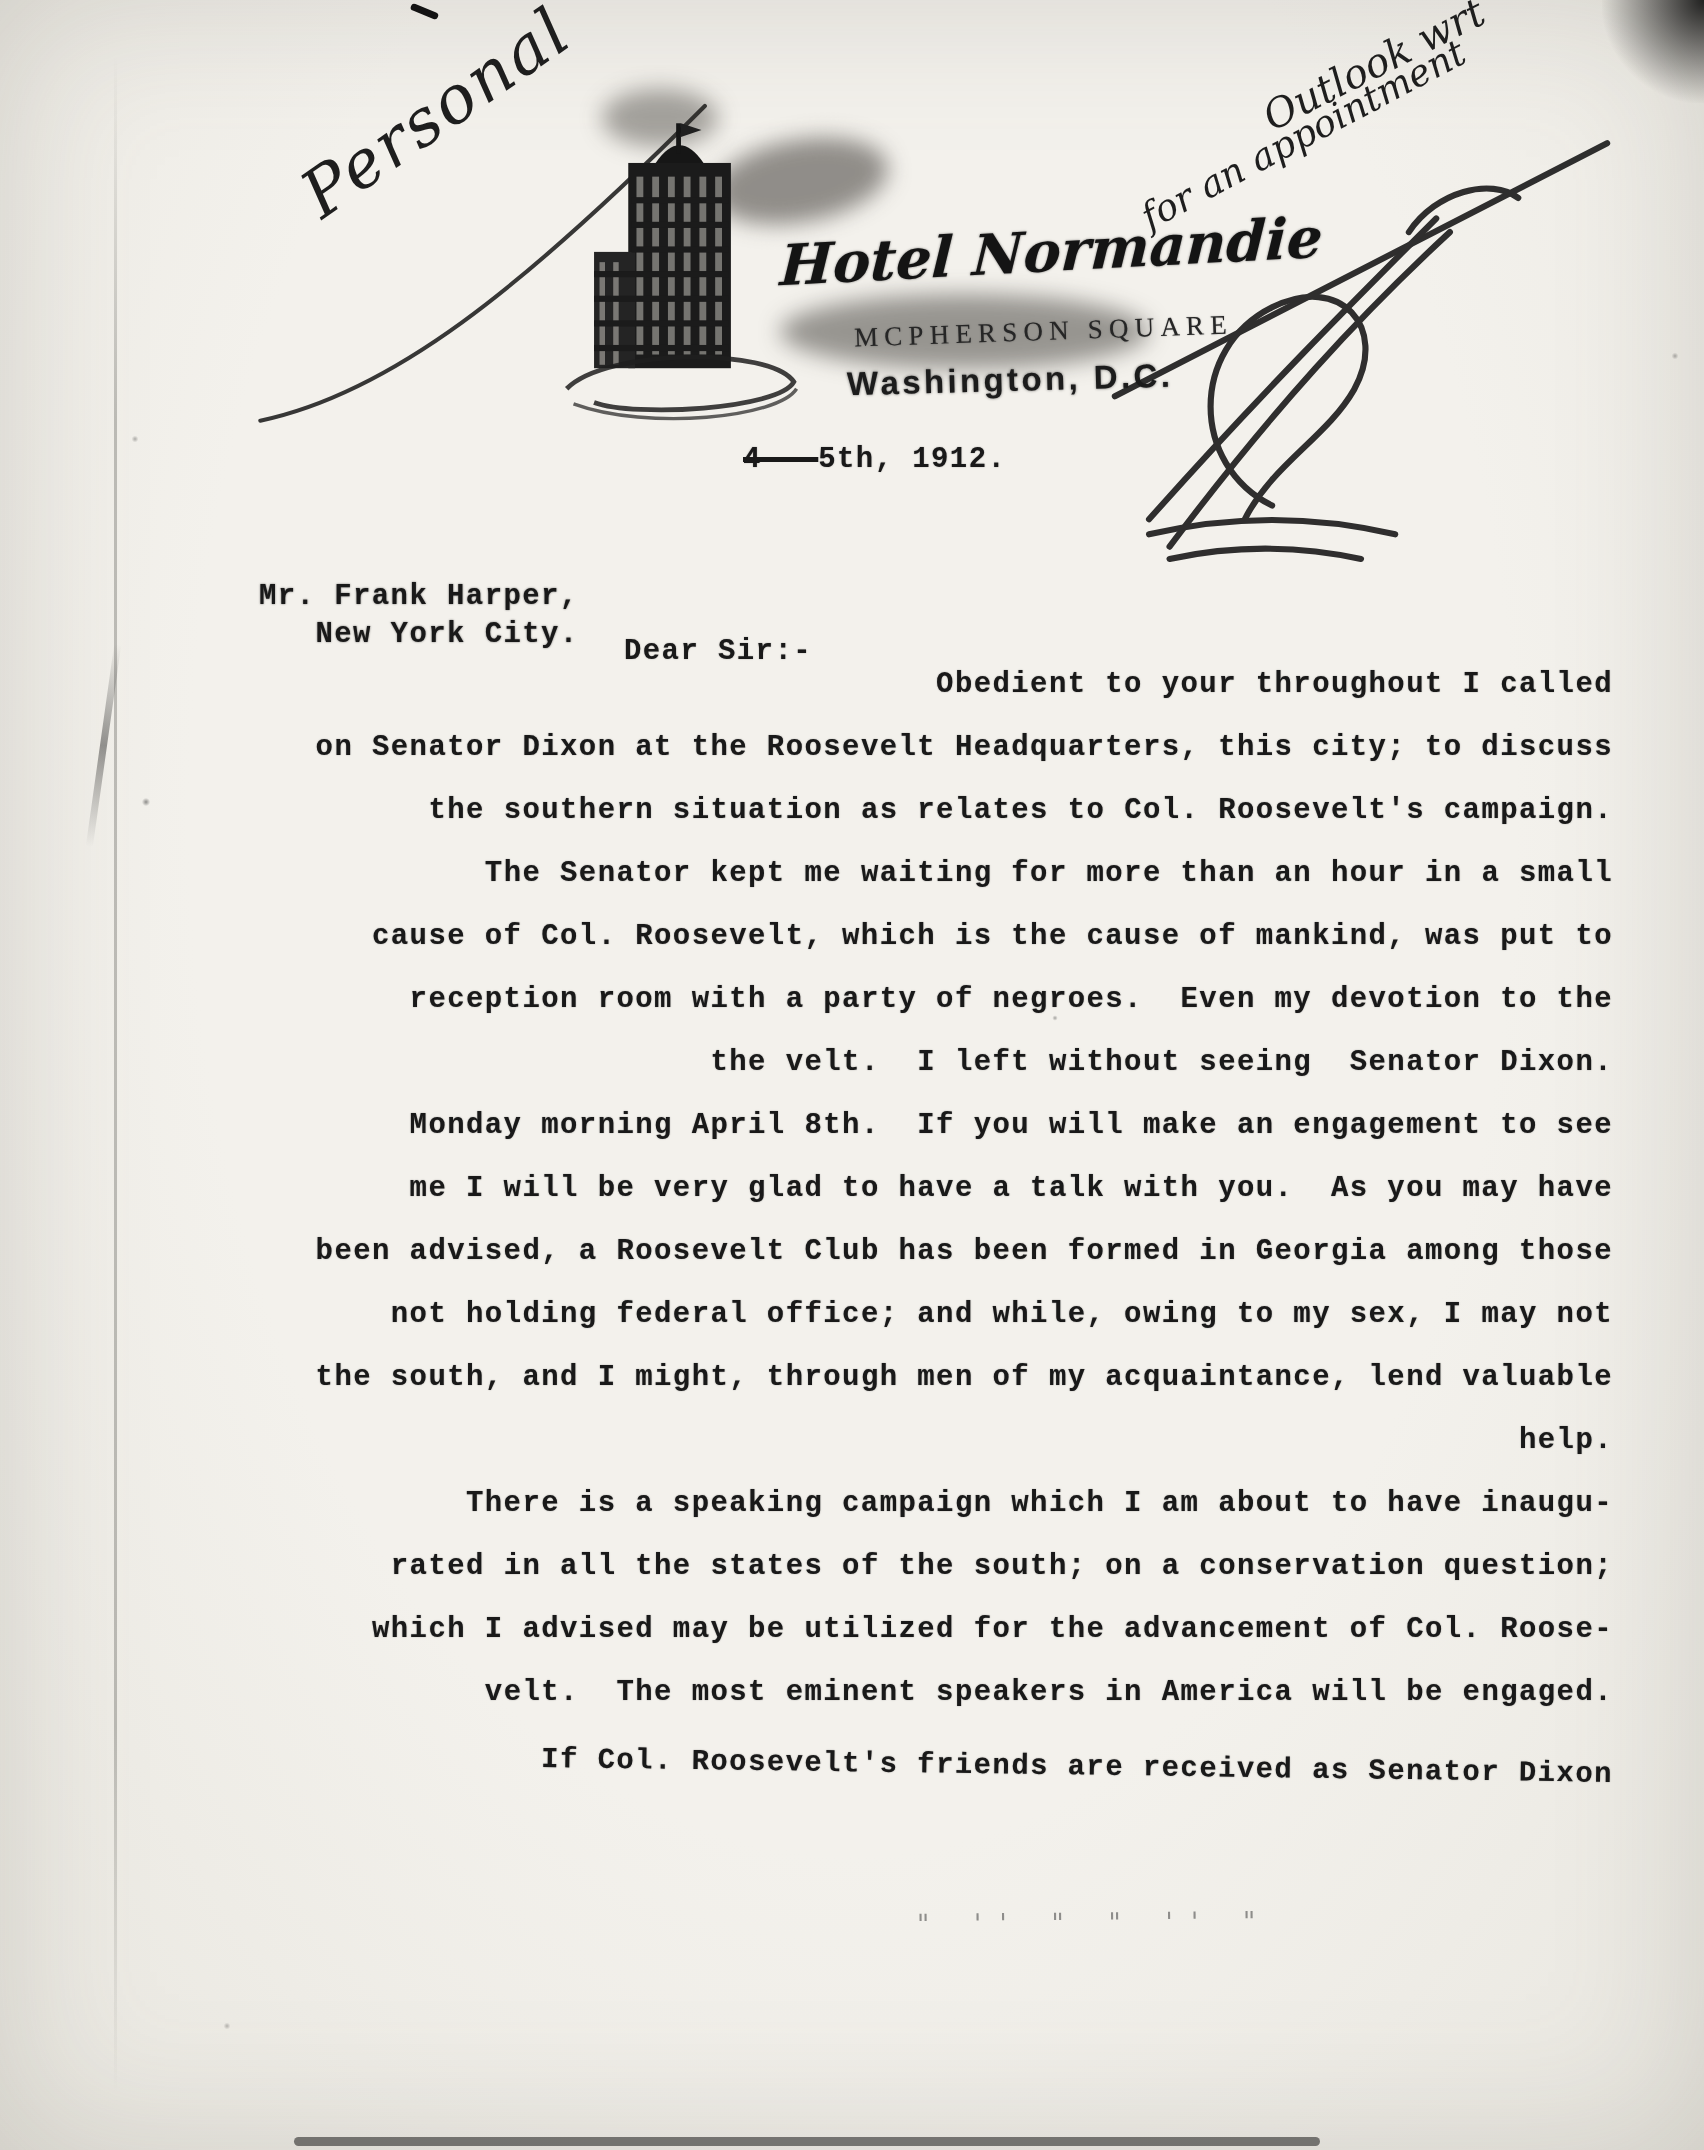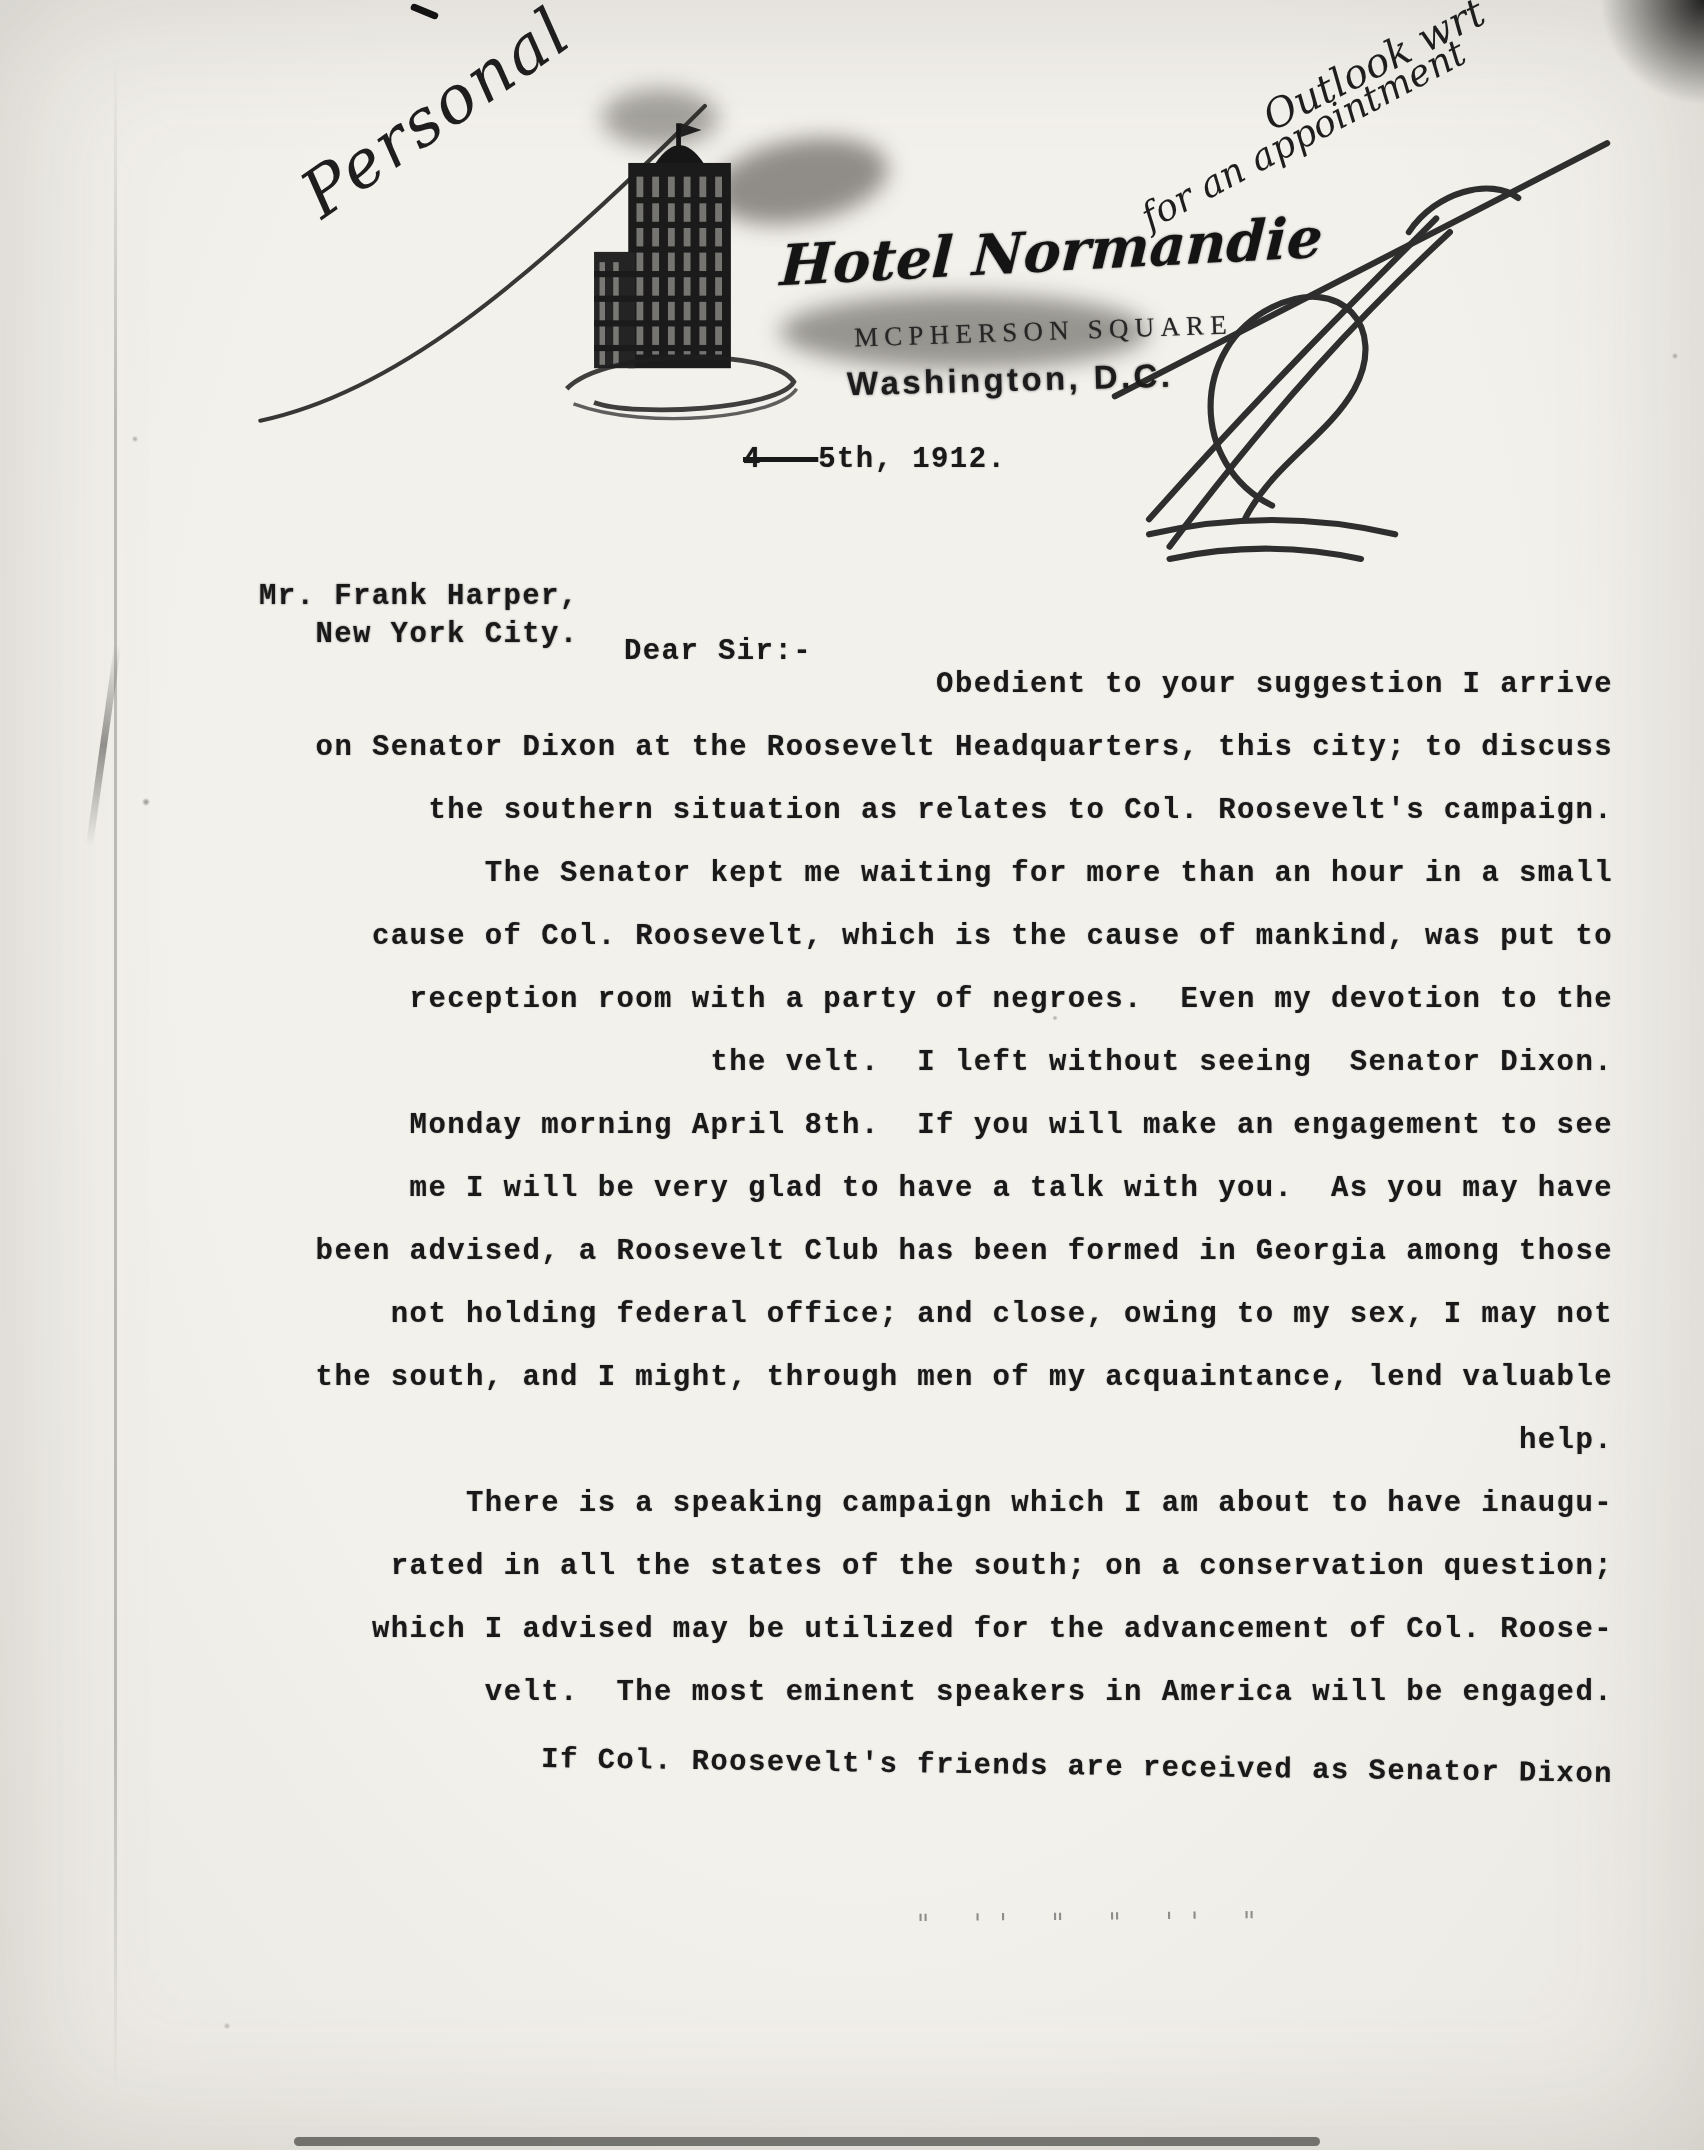--- a/index.html
+++ b/index.html
@@ -148,31 +148,31 @@
   </svg>
 
   <div class="recipient typewriter">
     <div class="line">Mr. Frank Harper,</div>
     <div class="line indent-sm">New York City.</div>
   </div>
 
   <div class="salutation typewriter">Dear Sir:-</div>
 
   <div class="letter-body typewriter">
-    <div class="line indent-open">Obedient to your suggestion I arrive</div>
+    <div class="line indent-open">Obedient to your throughout I called</div>
     <div class="line">on Senator Dixon at the Roosevelt Headquarters, this city; to discuss</div>
     <div class="line">the southern situation as relates to Col. Roosevelt's campaign.</div>
     <div class="line indent">The Senator kept me waiting for more than an hour in a small</div>
     <div class="line">cause of Col. Roosevelt, which is the cause of mankind, was put to</div>
     <div class="line">reception room with a party of negroes.  Even my devotion to the</div>
     <div class="line">the velt.  I left without seeing  Senator Dixon.</div>
     <div class="line">Monday morning April 8th.  If you will make an engagement to see</div>
     <div class="line">me I will be very glad to have a talk with you.  As you may have</div>
     <div class="line">been advised, a Roosevelt Club has been formed in Georgia among those</div>
-    <div class="line">not holding federal office; and close, owing to my sex, I may not</div>
+    <div class="line">not holding federal office; and while, owing to my sex, I may not</div>
     <div class="line">the south, and I might, through men of my acquaintance, lend valuable</div>
     <div class="line">help.</div>
     <div class="line indent">There is a speaking campaign which I am about to have inaugu-</div>
     <div class="line">rated in all the states of the south; on a conservation question;</div>
     <div class="line">which I advised may be utilized for the advancement of Col. Roose-</div>
     <div class="line">velt.  The most eminent speakers in America will be engaged.</div>
     <div class="line indent closing">If Col. Roosevelt's friends are received as Senator Dixon</div>
   </div>
 
   <div class="pencil">"  ''  "  "  ''  "</div>

